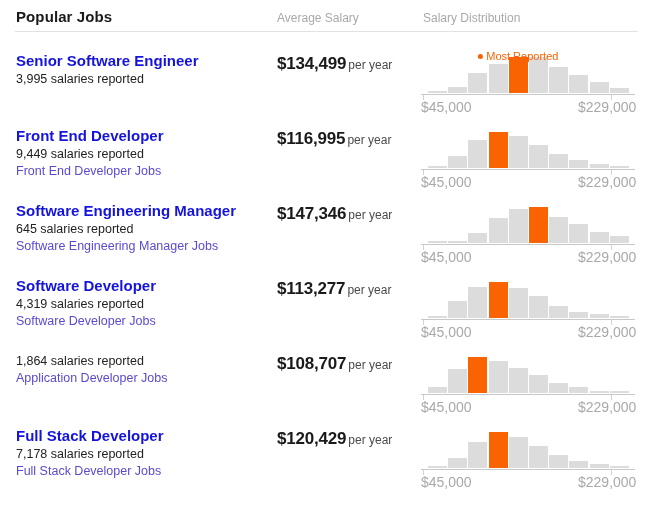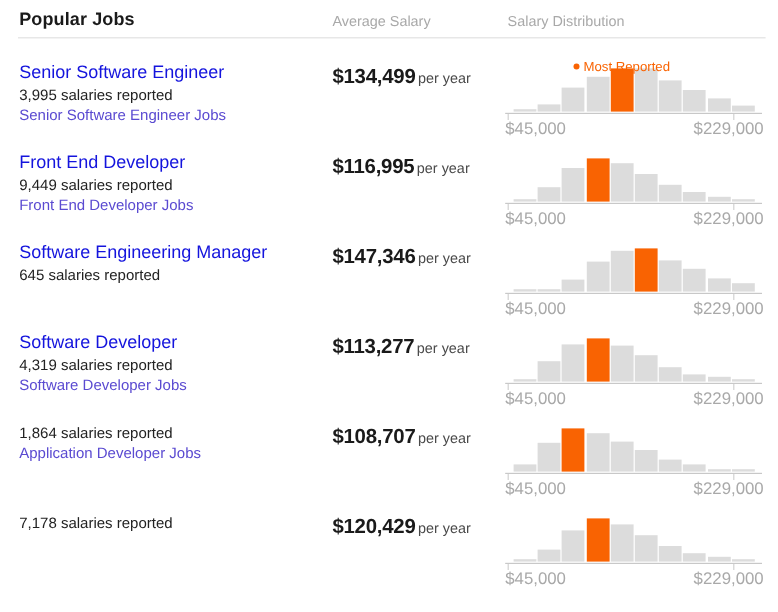--- a/index.html
+++ b/index.html
@@ -67,21 +67,21 @@
 
   .job-info {
     position: absolute;
     left: 16px;
     top: 19px;
     width: 250px;
   }
   .job-title {
     display: block;
     font-size: 15px;
-    font-weight: normal;
+    font-weight: bold;
     color: #1414dd;
     line-height: 18px;
     text-decoration: none;
     white-space: nowrap;
   }
   .job-count {
     display: block;
     font-size: 12.5px;
     color: #222222;
     line-height: 17px;
@@ -193,21 +193,20 @@
   <div class="header-col-salary">Average Salary</div>
   <div class="header-col-dist">Salary Distribution</div>
   <div class="header-rule"></div>
 </div>
 
 <div class="rows" id="rows">
     <div class="job-row">
       <div class="job-info">
         <a class="job-title" href="#">Senior Software Engineer</a>
         <span class="job-count">3,995 salaries reported</span>
-        <a class="job-link" href="#">Senior Software Engineer Jobs</a>
       </div>
       <div class="salary-cell"><span class="salary-amount">$134,499</span><span class="salary-period">per year</span></div>
       <div class="chart-cell">
         <div class="bars">
           <div class="bar" style="left: 0px; height: 2px;"></div>
           <div class="bar" style="left: 20.2px; height: 6px;"></div>
           <div class="bar" style="left: 40.4px; height: 20px;"></div>
           <div class="bar" style="left: 60.6px; height: 29px;"></div>
           <div class="bar is-peak" style="left: 80.8px; height: 36px;"></div>
           <div class="bar" style="left: 101px; height: 36px;"></div>
@@ -248,20 +247,21 @@
         <div class="tick tick-left"></div>
         <div class="tick tick-right"></div>
         <div class="axis-label axis-label-left">$45,000</div>
         <div class="axis-label axis-label-right">$229,000</div>
       </div>
     </div>
     <div class="job-row">
       <div class="job-info">
         <a class="job-title" href="#">Software Engineering Manager</a>
         <span class="job-count">645 salaries reported</span>
+        <a class="job-link" href="#">Software Engineering Manager Jobs</a>
       </div>
       <div class="salary-cell"><span class="salary-amount">$147,346</span><span class="salary-period">per year</span></div>
       <div class="chart-cell">
         <div class="bars">
           <div class="bar" style="left: 0px; height: 2px;"></div>
           <div class="bar" style="left: 20.2px; height: 2px;"></div>
           <div class="bar" style="left: 40.4px; height: 10px;"></div>
           <div class="bar" style="left: 60.6px; height: 25px;"></div>
           <div class="bar" style="left: 80.8px; height: 34px;"></div>
           <div class="bar is-peak" style="left: 101px; height: 36px;"></div>
@@ -325,21 +325,23 @@
         </div>
         <div class="axis-line"></div>
         <div class="tick tick-left"></div>
         <div class="tick tick-right"></div>
         <div class="axis-label axis-label-left">$45,000</div>
         <div class="axis-label axis-label-right">$229,000</div>
       </div>
     </div>
     <div class="job-row">
       <div class="job-info">
+        <a class="job-title" href="#">Full Stack Developer</a>
         <span class="job-count">7,178 salaries reported</span>
+        <a class="job-link" href="#">Full Stack Developer Jobs</a>
       </div>
       <div class="salary-cell"><span class="salary-amount">$120,429</span><span class="salary-period">per year</span></div>
       <div class="chart-cell">
         <div class="bars">
           <div class="bar" style="left: 0px; height: 2px;"></div>
           <div class="bar" style="left: 20.2px; height: 10px;"></div>
           <div class="bar" style="left: 40.4px; height: 26px;"></div>
           <div class="bar is-peak" style="left: 60.6px; height: 36px;"></div>
           <div class="bar" style="left: 80.8px; height: 31px;"></div>
           <div class="bar" style="left: 101px; height: 22px;"></div>

